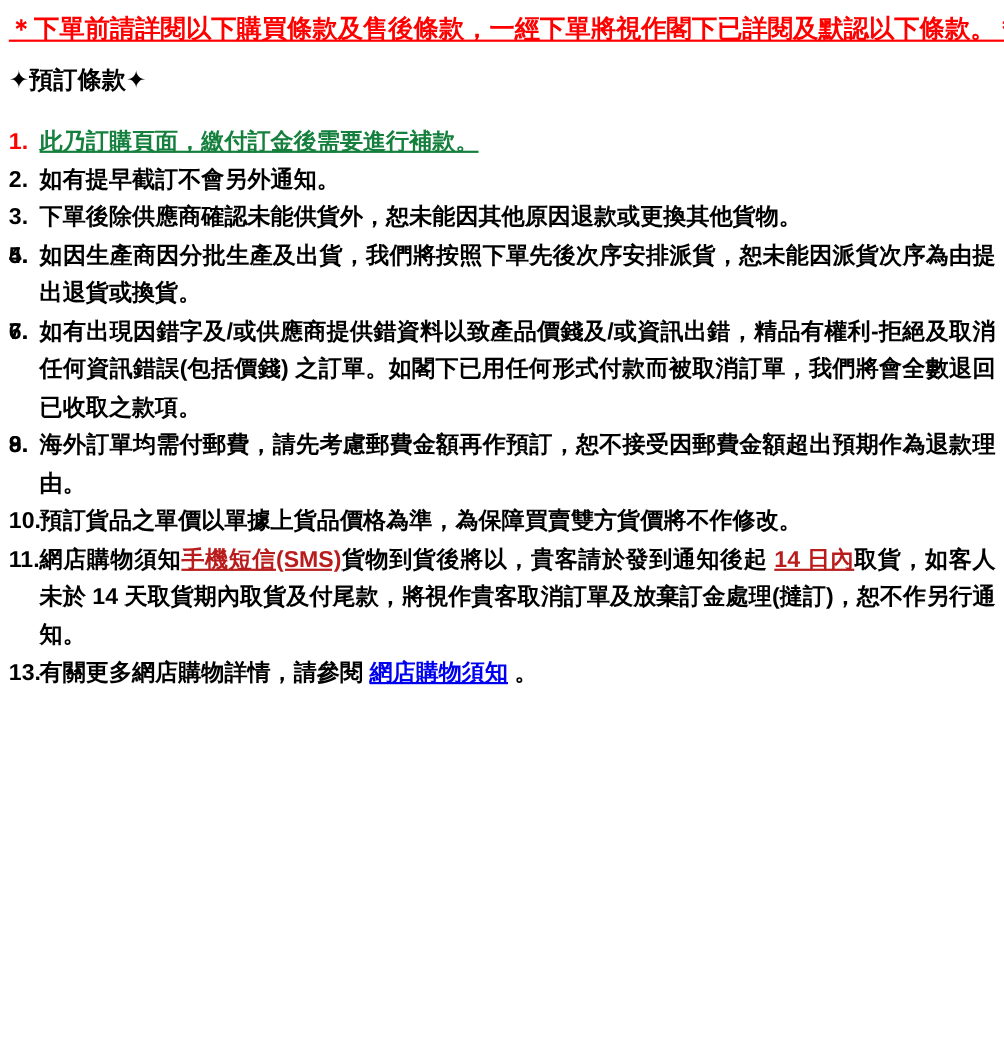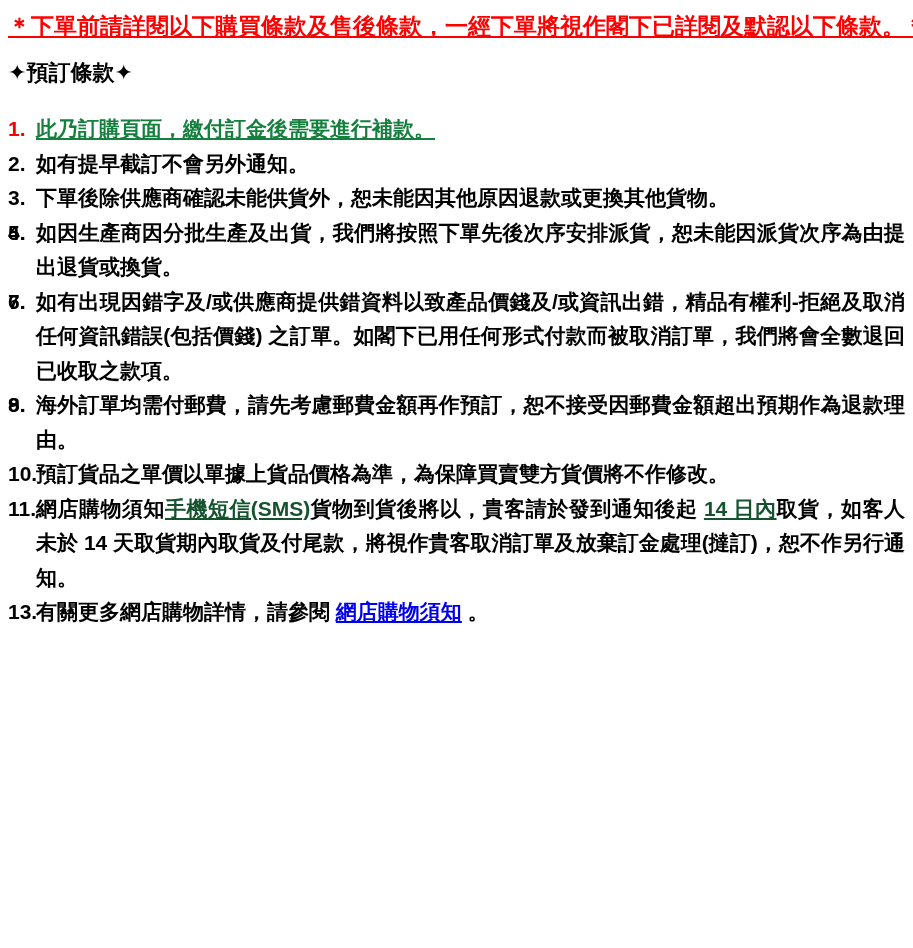--- a/index.html
+++ b/index.html
@@ -49,21 +49,21 @@
     left: 0;
     top: 0;
   }
   ol.terms li.red,
   ol.terms li.red .num {
     color: #fe0000;
   }
   .run-normal { color: inherit; }
   .run-red { color: #15803d; text-decoration: underline; }
   .run-red-underline {
-    color: #14532d;
+    color: #b91c1c;
     text-decoration: underline;
   }
   .run-link {
     color: #0000ee;
     text-decoration: underline;
     cursor: pointer;
   }
 </style>
 </head>
 <body>

